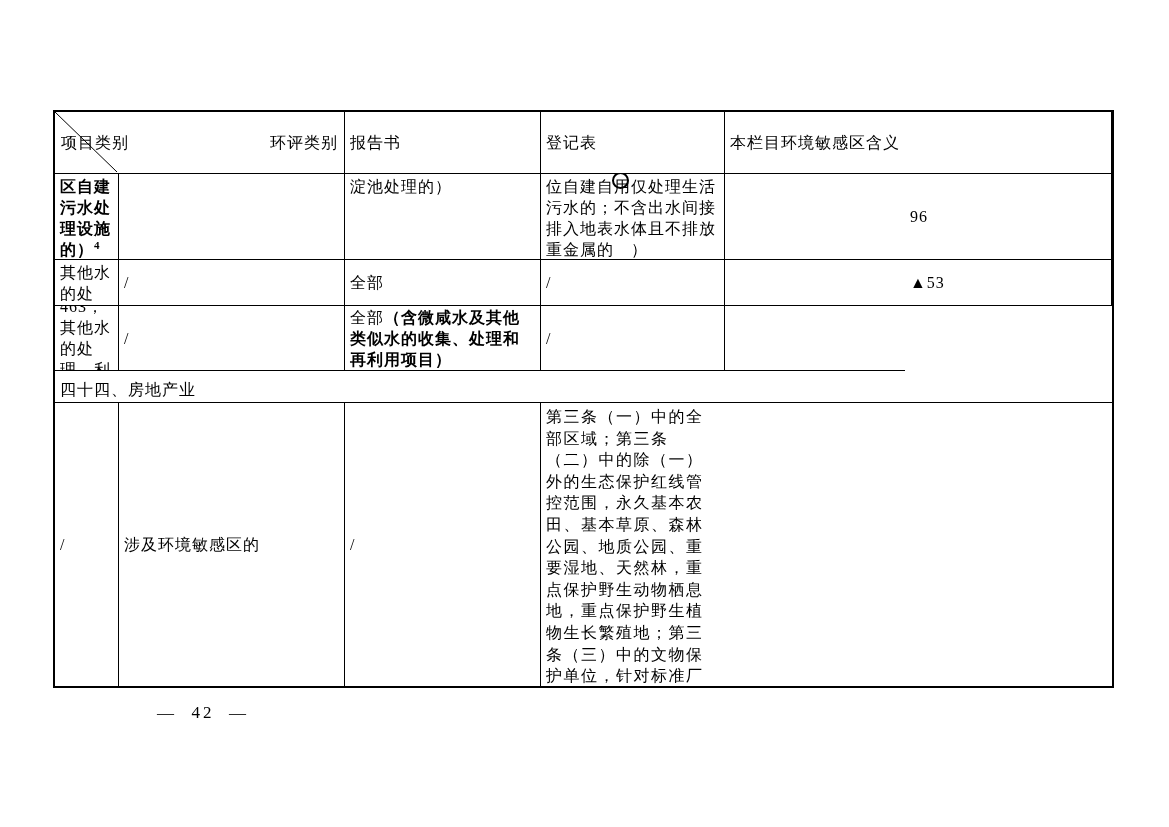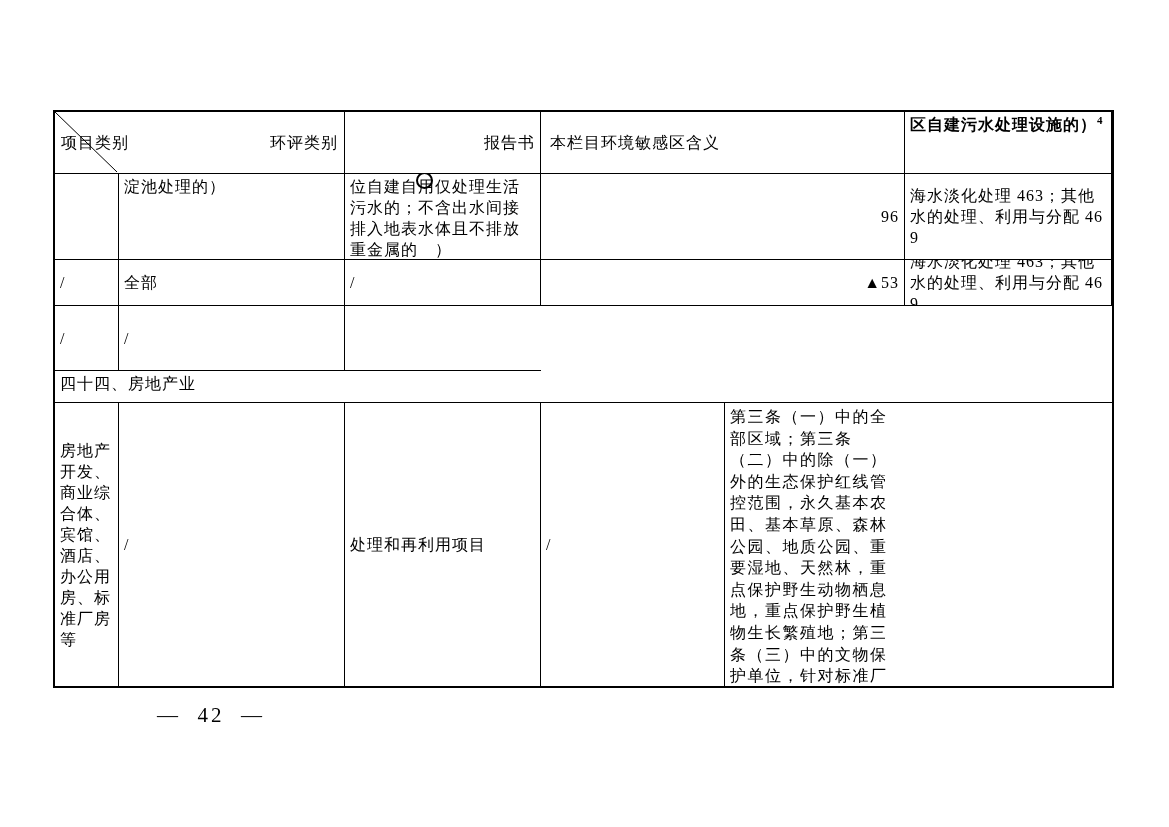--- a/index.html
+++ b/index.html
@@ -21,56 +21,59 @@
     border-right:1px solid #000;
     border-bottom:1px solid #000;
     padding:2px 5px;
     font-size:16px;line-height:21px;letter-spacing:1px;
     overflow:hidden;
     display:flex;flex-direction:column;justify-content:flex-start;
   }
   .cell.noR{border-right:none;}
   .cell.noB{border-bottom:none;}
   .cell.vcenter{justify-content:center;}
-  .cell.hcenter{align-items:flex-end;text-align:center;}
+  .cell.hcenter{align-items:flex-start;text-align:center;}
   .cell.bold{font-weight:bold;}
   .corner{
     grid-column:1 / 3;position:relative;
     flex-direction:row;align-items:center;justify-content:space-between;
     padding:2px 6px;
   }
   .corner svg{position:absolute;left:0;top:0;pointer-events:none;}
-  .section-cell{grid-column:1 / -1;display:flex;flex-direction:row;align-items:flex-start;}
+  .section-cell{grid-column:1 / -1;display:flex;flex-direction:row;align-items:flex-end;}
   .meaning-cell{font-size:16px;line-height:21.6px;letter-spacing:1.5px;padding-top:3px;}
   sup.fnote{font-size:11px;font-weight:bold;vertical-align:super;line-height:0;}
   .anchor{position:relative;display:inline-block;}
   .anchor::before{
     content:'';position:absolute;left:-2px;top:-4px;width:13px;height:13px;
     border:2px solid #000;border-radius:50%;
   }
   .footer-page{
     position:absolute;left:157px;top:703px;
-    font-size:21px;letter-spacing:3px;white-space:pre;
+    font-size:17px;letter-spacing:3px;white-space:pre;
   }
   .wrapcjk{word-break:break-all;}
 </style>
 </head>
 <body>
 
 <div class="doc-table">
 
   <div class="cell corner">
     <svg width="288" height="60" viewBox="0 0 288 60">
       <line x1="0" y1="0" x2="62" y2="60" stroke="#000" stroke-width="1"></line>
     </svg>
     <span>项目类别</span>
     <span>环评类别</span>
   </div>
   <div class="cell vcenter hcenter">
     <span>报告书</span>
+  </div>
+  <div class="cell vcenter hcenter">
+    <span>登记表</span>
   </div>
   <div class="cell vcenter hcenter noR">
     <span>本栏目环境敏感区含义</span>
   </div>
 
   <div class="cell"></div>
   <div class="cell bold wrapcjk">
     <div><span>区自建污水处理设施的）</span><sup class="fnote">4</sup></div>
   </div>
   <div class="cell"></div>
@@ -101,37 +104,37 @@
 
   <div class="cell vcenter hcenter">
     <span>▲53</span>
   </div>
   <div class="cell vcenter wrapcjk">
     <span>海水淡化处理 463；其他水的处理、利用与分配 469</span>
   </div>
   <div class="cell vcenter">
     <span>/</span>
   </div>
+  <div class="cell vcenter wrapcjk">
+    <div><span>全部</span><b>（含微咸水及其他类似水的收集、处理和再利用项目）</b></div>
+  </div>
   <div class="cell vcenter">
     <span>/</span>
   </div>
   <div class="cell noR"></div>
 
   <div class="cell section-cell noR">
     <span>四十四、房地产业</span>
   </div>
 
-  <div class="cell vcenter wrapcjk noB">
-    <span>房地产开发、商业综合体、宾馆、酒店、办公用房、标准厂房等</span>
-  </div>
   <div class="cell vcenter noB">
     <span>/</span>
   </div>
   <div class="cell vcenter noB">
-    <span>处理和再利用项目</span>
+    <span>涉及环境敏感区的</span>
   </div>
   <div class="cell vcenter noB">
     <span>/</span>
   </div>
   <div class="cell meaning-cell wrapcjk noR noB">
     <span>第三条（一）中的全部区域；第三条（二）中的除（一）外的生态保护红线管控范围，永久基本农田、基本草原、森林公园、地质公园、重要湿地、天然林，重点保护野生动物栖息地，重点保护野生植物生长繁殖地；第三条（三）中的文物保护单位，针对标准厂房增加第三条（三）中的以居住、医疗卫生、文化教育、科研、行政办</span>
   </div>
 
 </div>
 

